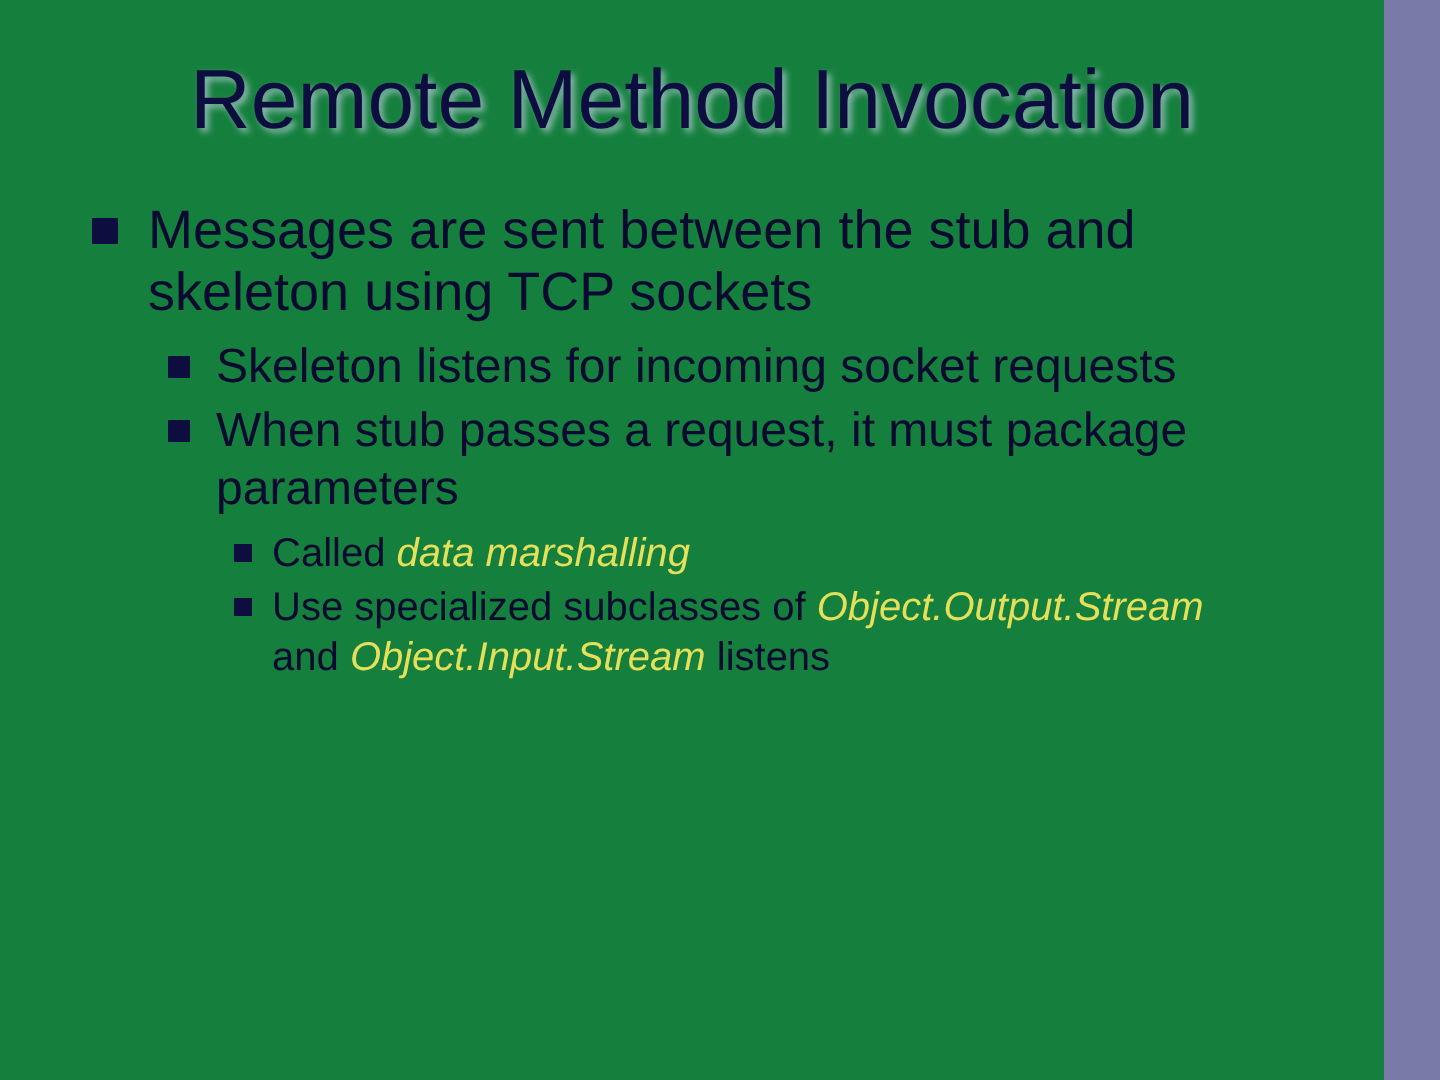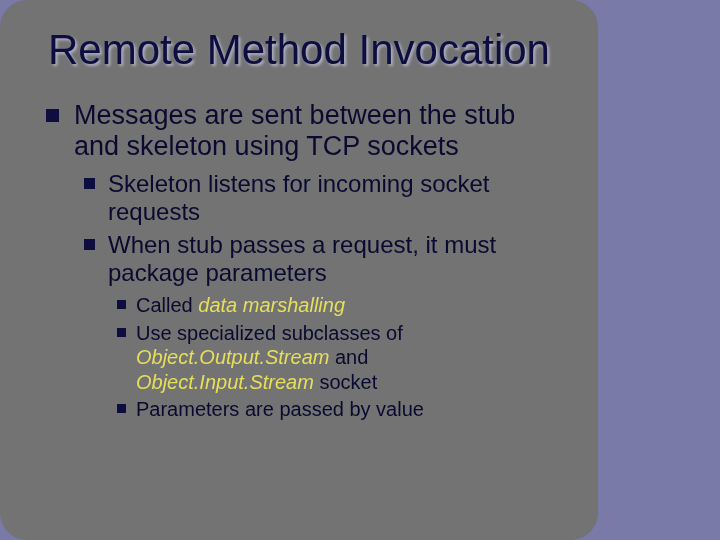--- a/index.html
+++ b/index.html
@@ -6,26 +6,25 @@
     margin: 0;
     padding: 0;
     width: 720px;
     height: 540px;
     overflow: hidden;
     font-family: Arial, Helvetica, sans-serif;
     background: #7a7aa8;
     color: #0a0a30;
   }
   .slide {
-    width: 598px;
+    width: 692px;
     height: 540px;
     box-sizing: border-box;
     padding: 20px 30px 30px 30px;
-    background: #737373;
-    border-radius: 27px;
+    background: #15803d;
   }
   .title {
     font-size: 42px;
     text-align: center;
     color: #0d0d40;
     text-shadow: 2px 2px 3px rgba(220,220,255,0.6);
     margin: 6px 0 26px 0;
     font-weight: normal;
   }
   ul {
@@ -109,24 +108,21 @@
           <span>Skeleton listens for incoming socket requests</span>
         </li>
         <li>
           <span>When stub passes a request, it must package parameters</span>
 
           <ul class="lvl3">
             <li>
               <span>Called </span><span class="em">data marshalling</span>
             </li>
             <li>
-              <span>Use specialized subclasses of </span><span class="em">Object.Output.Stream</span><span> and </span><span class="em">Object.Input.Stream</span><span> socket</span>
-            </li>
-            <li>
-              <span>Parameters are passed by value</span>
+              <span>Use specialized subclasses of </span><span class="em">Object.Output.Stream</span><span> and </span><span class="em">Object.Input.Stream</span><span> listens</span>
             </li>
           </ul>
 
         </li>
       </ul>
 
     </li>
   </ul>
 </div>
 

